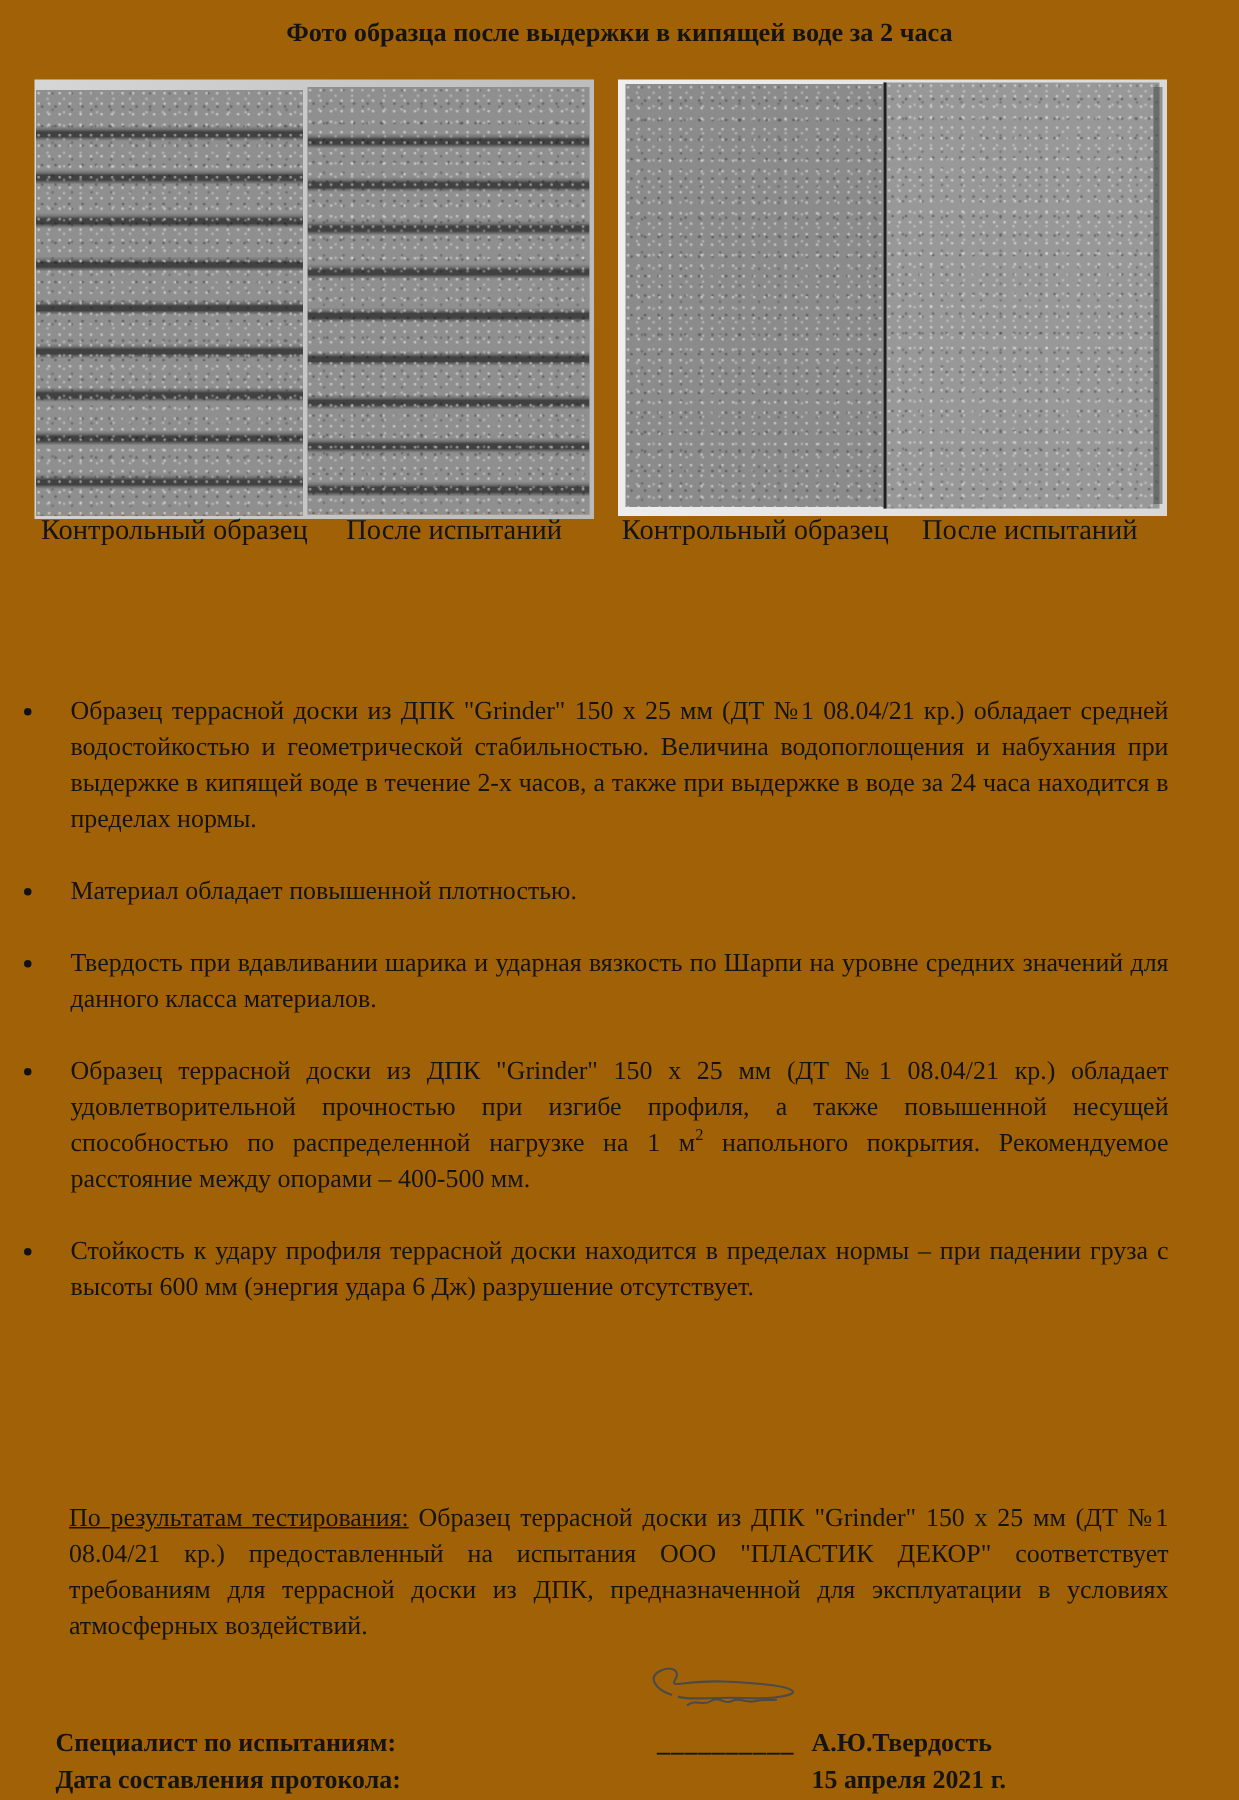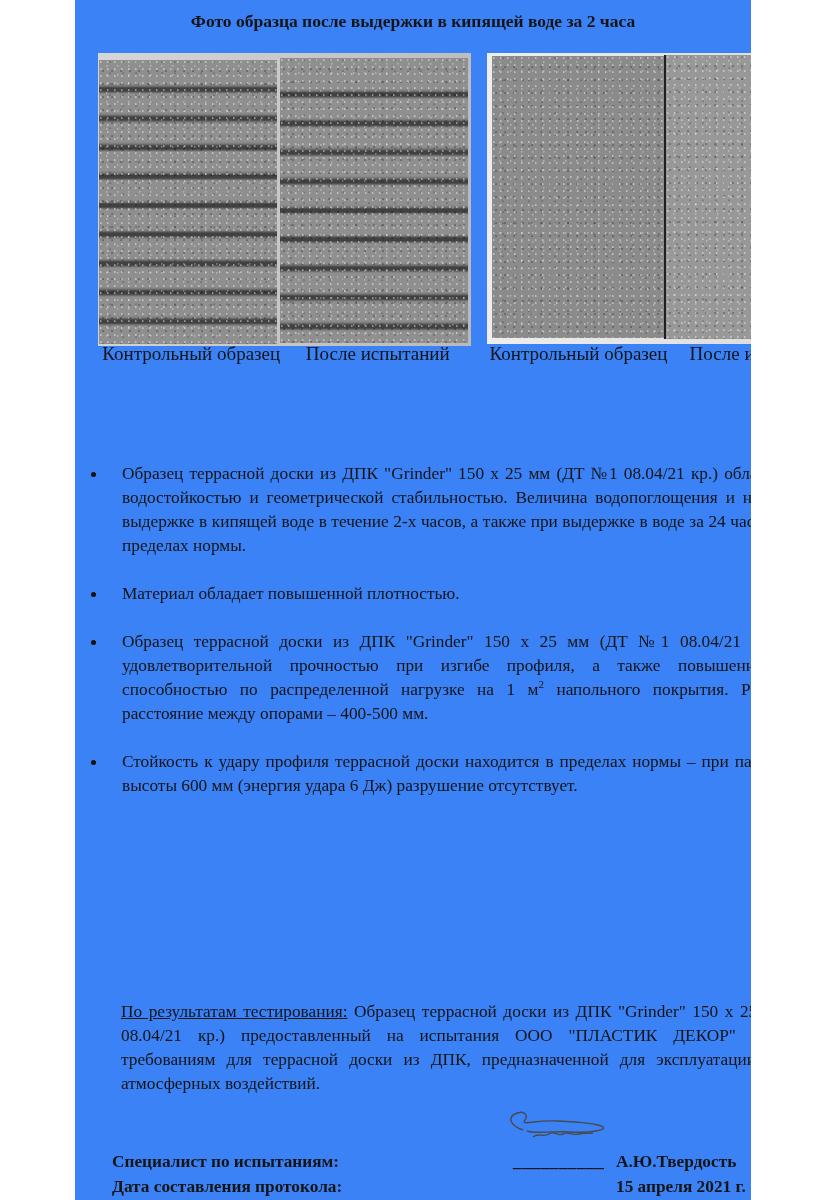--- a/index.html
+++ b/index.html
@@ -1,18 +1,18 @@
 <!DOCTYPE html>
 <html style="--board-face: #8f8f8f; --board-groove: #414141; --board-smooth-left: #8b8b8b; --board-smooth-right: #989898; --text: #141414;"><head>
 <meta charset="utf-8">
 <style>
   html,body { margin:0; padding:0; background:#ffffff; }
   .page {
-    position:relative; width:676px; height:1200px; margin:0 auto;
-    background:#3b82f6; overflow:hidden;
+    position:relative; width:826px; height:1200px; margin:0 auto;
+    background:#a16207; overflow:hidden;
     font-family:"Liberation Serif", serif; color:#141414;
   }
   .doc-title {
     position:absolute; top:11px; left:0; width:100%;
     text-align:center; font-weight:bold; font-size:17.5px; margin:0;
   }
   
   .photo { position:absolute; top:53px; }
   .photo-a { left:23px;  width:373px; height:293px; background:linear-gradient(100deg, #d6d6d6, #b9b9b9); }
   .photo-b { left:412px; width:366px; height:291px; background:linear-gradient(95deg, #efefef, #d8d8d8); }
@@ -113,20 +113,23 @@
 
 
   <ul class="conclusions-list">
     <li>
       <span>Образец террасной доски из ДПК "Grinder" 150 х 25 мм (ДТ №1 08.04/21 кр.) обладает средней водостойкостью и геометрической стабильностью. Величина водопоглощения и набухания при выдержке в кипящей воде в течение 2-х часов, а также при выдержке в воде за 24 часа находится в пределах нормы.</span><sup class="msup"></sup><span></span>
     </li>
     <li>
       <span>Материал обладает повышенной плотностью.</span><sup class="msup"></sup><span></span>
     </li>
     <li>
+      <span>Твердость при вдавливании шарика и ударная вязкость по Шарпи на уровне средних значений для данного класса материалов.</span><sup class="msup"></sup><span></span>
+    </li>
+    <li>
       <span>Образец террасной доски из ДПК "Grinder" 150 х 25 мм (ДТ №1 08.04/21 кр.) обладает удовлетворительной прочностью при изгибе профиля, а также повышенной несущей способностью по распределенной нагрузке на 1 м</span><sup class="msup">2</sup><span> напольного покрытия. Рекомендуемое расстояние между опорами – 400-500 мм.</span>
     </li>
     <li>
       <span>Стойкость к удару профиля террасной доски находится в пределах нормы – при падении груза с высоты 600 мм (энергия удара 6 Дж) разрушение отсутствует.</span><sup class="msup"></sup><span></span>
     </li>
   </ul>
 
   <p class="summary">
     <span class="summary-lead">По результатам тестирования:</span><span> Образец террасной доски из ДПК "Grinder" 150 х 25 мм (ДТ №1 08.04/21 кр.) предоставленный на испытания ООО "ПЛАСТИК ДЕКОР" соответствует требованиям для террасной доски из ДПК, предназначенной для эксплуатации в условиях атмосферных воздействий.</span>
   </p>

